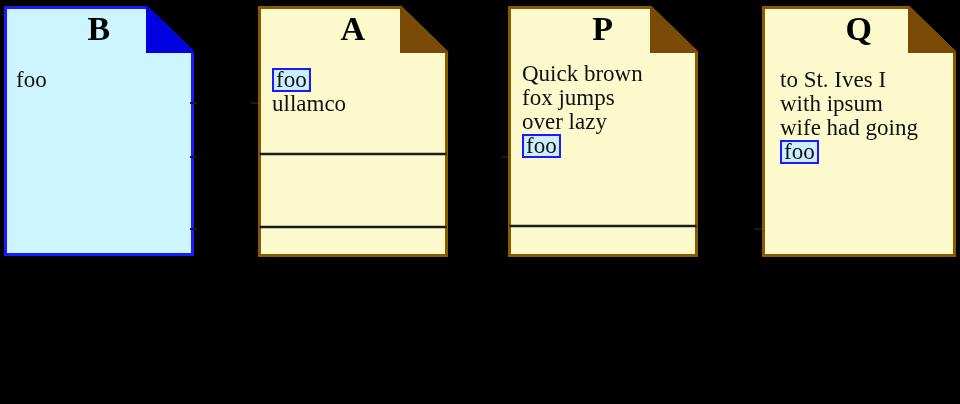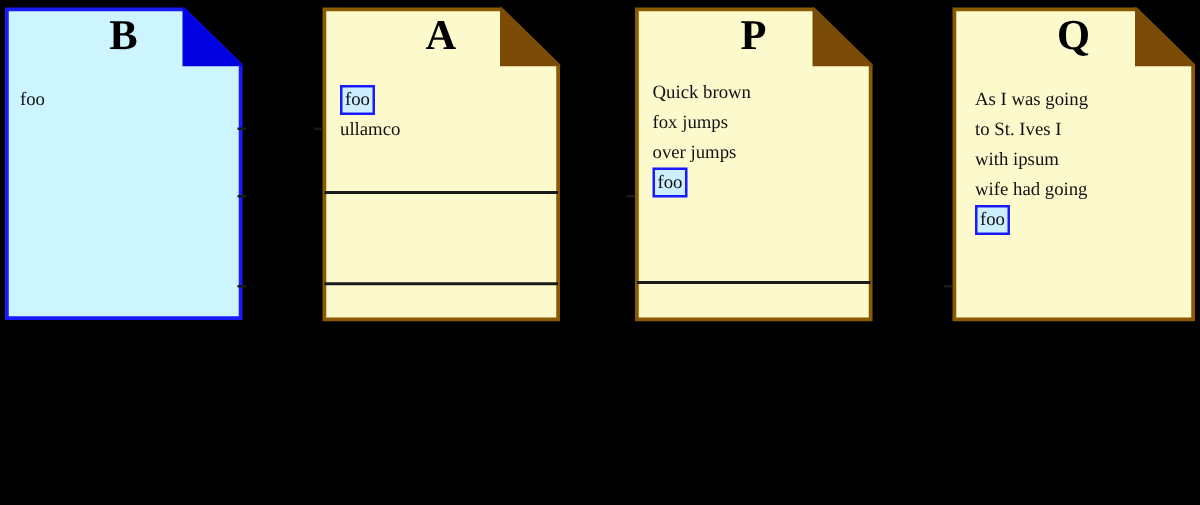--- a/index.html
+++ b/index.html
@@ -41,21 +41,21 @@
     right: 0;
     text-align: center;
     font-weight: bold;
     font-size: 34px;
     line-height: 1;
     color: #000000;
     letter-spacing: 0.5px;
   }
   .doc-body {
     position: absolute;
-    font-size: 15px;
+    font-size: 23px;
     line-height: 24px;
     color: #111111;
     white-space: nowrap;
   }
   .doc-body .tline {
     display: block;
     height: 24px;
   }
   .hl {
     display: inline-block;
@@ -128,36 +128,35 @@
       <svg viewBox="0 0 190 251" preserveAspectRatio="none" aria-hidden="true">
         <path d="M1.5,1.5 L143,1.5 L188.5,46 L188.5,249.5 L1.5,249.5 Z" fill="#fcfacd" stroke="#8a5a00" stroke-width="3"></path>
         <path d="M143,1.5 L188.5,46 L143,46 Z" fill="#7a4b06" stroke="#7a4b06" stroke-width="2"></path>
         <line x1="1.5" y1="220" x2="188.5" y2="220" stroke="#1a1a1a" stroke-width="2.5"></line>
       </svg>
     </div>
     <div class="doc-title t-p">P</div>
     <div class="doc-body" style="left:14px; top:56px;">
       <span class="tline">Quick brown</span>
       <span class="tline">fox jumps</span>
-      <span class="tline">over jumps</span>
+      <span class="tline">over lazy</span>
       <span class="plainline"><span class="hl">foo</span></span>
     </div>
     <div class="stub" style="left:-7px; top:150px; width:7px;"></div>
   </div>
 
   <div class="doc" id="node-q" style="left:762px; top:6px; width:194px; height:251px;">
     <div class="doc-shape">
       <svg viewBox="0 0 194 251" preserveAspectRatio="none" aria-hidden="true">
         <path d="M1.5,1.5 L147,1.5 L192.5,46 L192.5,249.5 L1.5,249.5 Z" fill="#fcfacd" stroke="#8a5a00" stroke-width="3"></path>
         <path d="M147,1.5 L192.5,46 L147,46 Z" fill="#7a4b06" stroke="#7a4b06" stroke-width="2"></path>
       </svg>
     </div>
     <div class="doc-title t-q">Q</div>
     <div class="doc-body" style="left:18px; top:62px;">
-      <span class="tline">As I was going</span>
       <span class="tline">to St. Ives I</span>
       <span class="tline">with ipsum</span>
       <span class="tline">wife had going</span>
       <span class="plainline"><span class="hl">foo</span></span>
     </div>
     <div class="stub" style="left:-7px; top:222px; width:7px;"></div>
   </div>
 
 </div>
 

